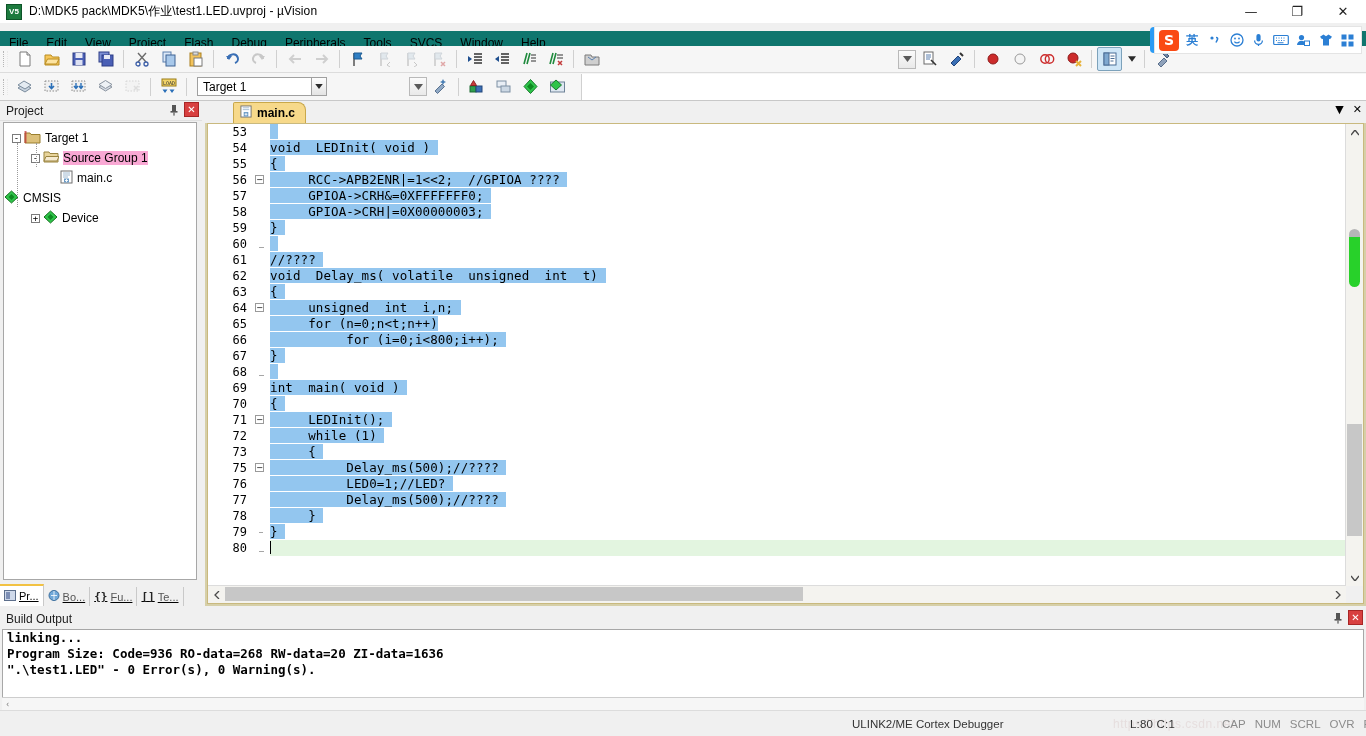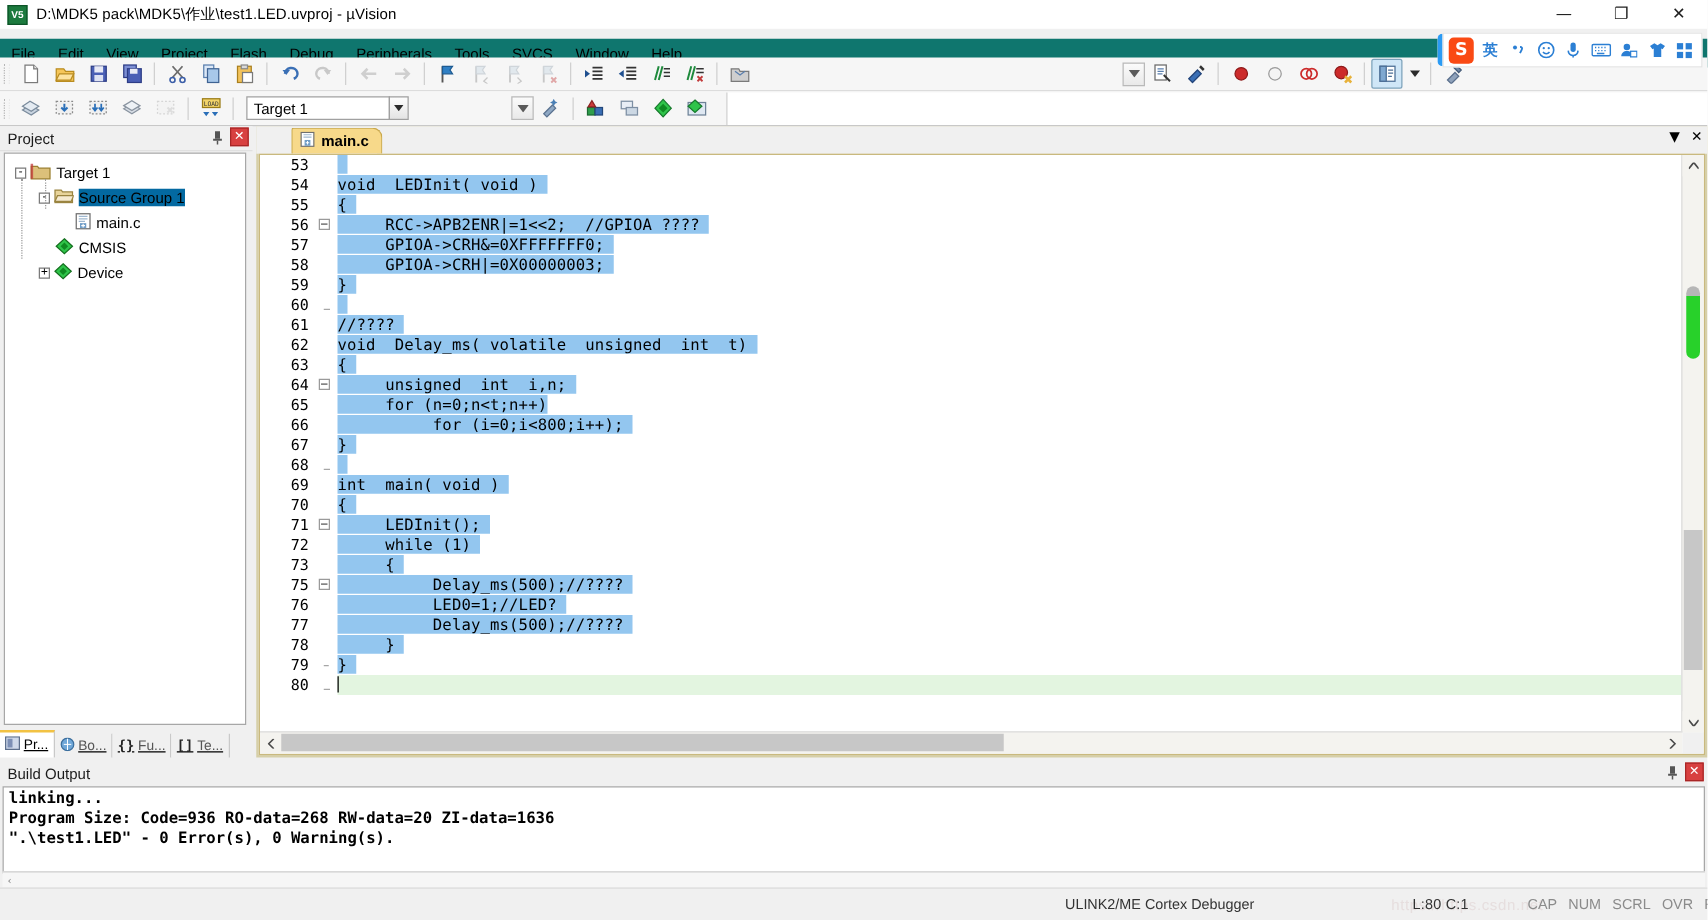--- a/index.html
+++ b/index.html
@@ -131,21 +131,21 @@
     overflow:hidden; padding-top:5px;
   }
   .tree-row { height:20px; display:flex; align-items:center; font-size:12px; position:relative; white-space:nowrap;}
   .tree-exp {
     width:9px;height:9px;border:1px solid #7b7b7b;background:#fff;
     display:flex;align-items:center;justify-content:center;
     font-size:9px;line-height:7px;color:#000; box-sizing:border-box;
     font-family:"DejaVu Sans Mono", monospace; margin-right:3px;
   }
   .tree-label { margin-left:4px; color:#000; }
-  .tree-label.sel { background:#0369a1; }
+  .tree-label.sel { background:#f9a8d4; }
   .dotline { position:absolute; border-left:1px dotted #9a9a9a; }
 
   .proj-tabs {
     position:absolute; left:0; bottom:0; width:202px; height:24px;
     display:flex; align-items:flex-end; background:#f0f0f0;text-decoration:underline;
   }
   .ptab {
     height:19px; display:flex; align-items:center; padding:0 4px;
     font-size:11px; color:#555; border-right:1px solid #c9c9c9; gap:3px;
     background:#f0f0f0;
@@ -709,21 +709,21 @@
           <svg width="13" height="14" viewBox="0 0 13 14">
               <rect x="1" y="1" width="11" height="12" fill="#fff" stroke="#6f6f6f"></rect>
               <path d="M3 3h7M3 5h7M3 7h5" stroke="#9fb8d0"></path>
               <rect x="4" y="8.5" width="5" height="4" fill="#6f9dc7"></rect>
               <path d="M5 10.5h3M6.5 9v3" stroke="#fff" stroke-width="0.9"></path>
             </svg>
         </span>
         <span class="tree-label">main.c</span>
       </div>
 
-      <div class="tree-row" style="padding-left:40px;">
+      <div class="tree-row" style="">
         <span>
           <svg width="15" height="14" viewBox="0 0 15 14">
               <path d="M7.5 1L14 7l-6.5 6L1 7z" fill="#2fc44a" stroke="#15701f"></path>
               <path d="M7.5 4L10.5 7l-3 3L4.5 7z" fill="#0f8a22"></path>
             </svg>
         </span>
         <span class="tree-label">CMSIS</span>
       </div>
 
       <div class="tree-row" style="padding-left:8px;">

